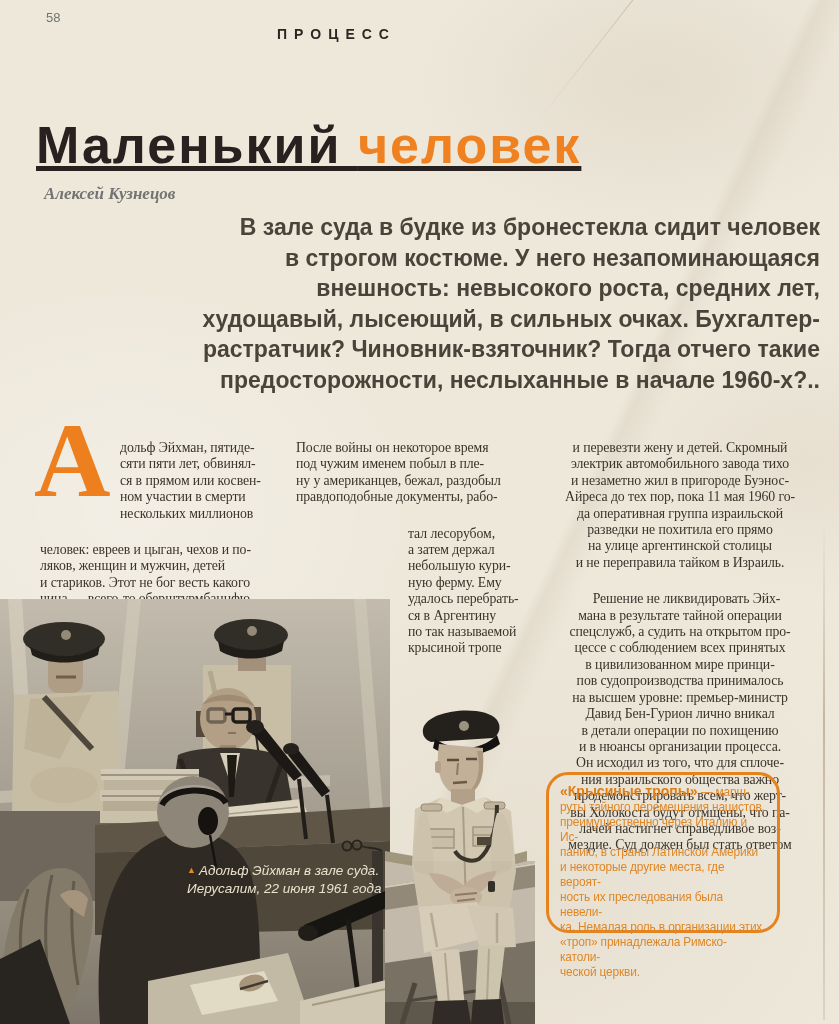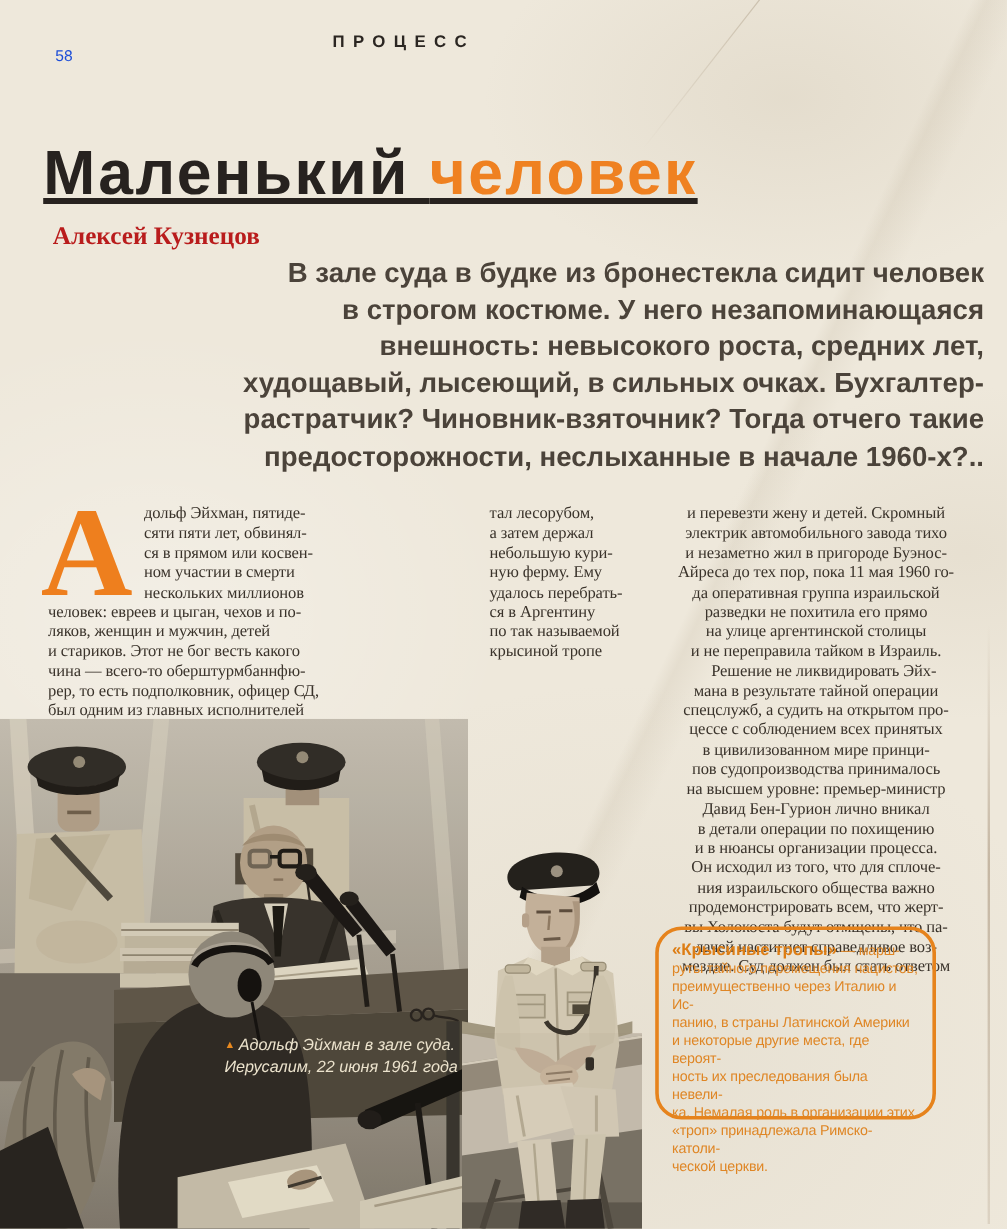--- a/index.html
+++ b/index.html
@@ -14,38 +14,38 @@
       linear-gradient(115deg, transparent 61.5%, rgba(172,158,132,.14) 62.5%, transparent 65%);
     font-family:"Liberation Sans", sans-serif;
     color:#3a332b;
   }
   .crease{position:absolute;pointer-events:none;}
   #crease-right{right:14px;top:520px;width:2px;height:500px;
     background:linear-gradient(to bottom, rgba(122,92,60,0), rgba(122,92,60,.35) 40%, rgba(122,92,60,.15));}
   #crease-top{left:640px;top:-10px;width:1px;height:170px;transform:rotate(38deg);transform-origin:top left;
     background:linear-gradient(to bottom, rgba(140,120,92,.35), rgba(140,120,92,0));}
 
-  #page-number{position:absolute;left:46px;top:39px;font-size:13px;color:#1d4ed8;}
+  #page-number{position:absolute;left:46px;top:10px;font-size:13px;color:#737373;}
   #section-label{position:absolute;left:0;top:26px;width:673px;text-align:center;
     font-size:14px;font-weight:bold;letter-spacing:7px;color:#2b2622;}
 
   #headline{position:absolute;left:36px;top:80px;width:790px;white-space:nowrap;
     font-size:52px;font-weight:bold;letter-spacing:2px;color:#27221f;text-decoration:underline;}
   #headline .accent{color:#ef8121;}
 
   #byline{position:absolute;left:44px;top:184px;
-    font-family:"Liberation Serif", serif;font-weight:bold;
-    font-size:21px;color:#b91c1c;}
+    font-family:"Liberation Serif", serif;font-style:italic;font-weight:bold;
+    font-size:17px;color:#737373;}
 
   #lede{position:absolute;left:40px;top:212px;width:780px;white-space:pre-line;
     font-size:23px;line-height:30.5px;font-weight:bold;color:#4b433a;text-align:right;}
 
   .col{position:absolute;top:420px;font-family:"Liberation Serif", serif;
     font-size:13.8px;line-height:16.4px;letter-spacing:-0.1px;color:#3a332b;}
-  .pre{white-space:pre-line;}
+  .pre{white-space:pre-line;margin-top:20px;}
   #col-1{left:40px;width:256px;}
   #col-2{left:296px;width:246px;}
   #col-3{left:548px;width:264px;text-align:center;}
 
   #dropcap{position:absolute;left:-6px;top:-12px;font-size:106px;line-height:1;
     font-family:"Liberation Serif", serif;font-weight:bold;color:#ee7f1e;}
   #col1-beside{padding-left:80px;}
 
   #berlin-subhead{margin:7px 0 3px 0;font-family:"Liberation Sans", sans-serif;
     font-size:19px;line-height:20px;font-weight:bold;color:#ef8121;white-space:pre-line;}
@@ -93,20 +93,24 @@
 нескольких миллионов</div>
   <div class="pre">человек: евреев и цыган, чехов и по-
 ляков, женщин и мужчин, детей
 и стариков. Этот не бог весть какого
 чина — всего-то оберштурмбаннфю-
 рер, то есть подполковник, офицер СД,
 был одним из главных исполнителей</div>
 </div>
 
 <div class="col" id="col-2">
+  <div class="pre">После войны он некоторое время
+под чужим именем побыл в пле-
+ну у американцев, бежал, раздобыл
+правдоподобные документы, рабо-</div>
   <div id="col2-wrap" class="pre">тал лесорубом,
 а затем держал
 небольшую кури-
 ную ферму. Ему
 удалось перебрать-
 ся в Аргентину
 по так называемой
 крысиной тропе</div>
 </div>
 

